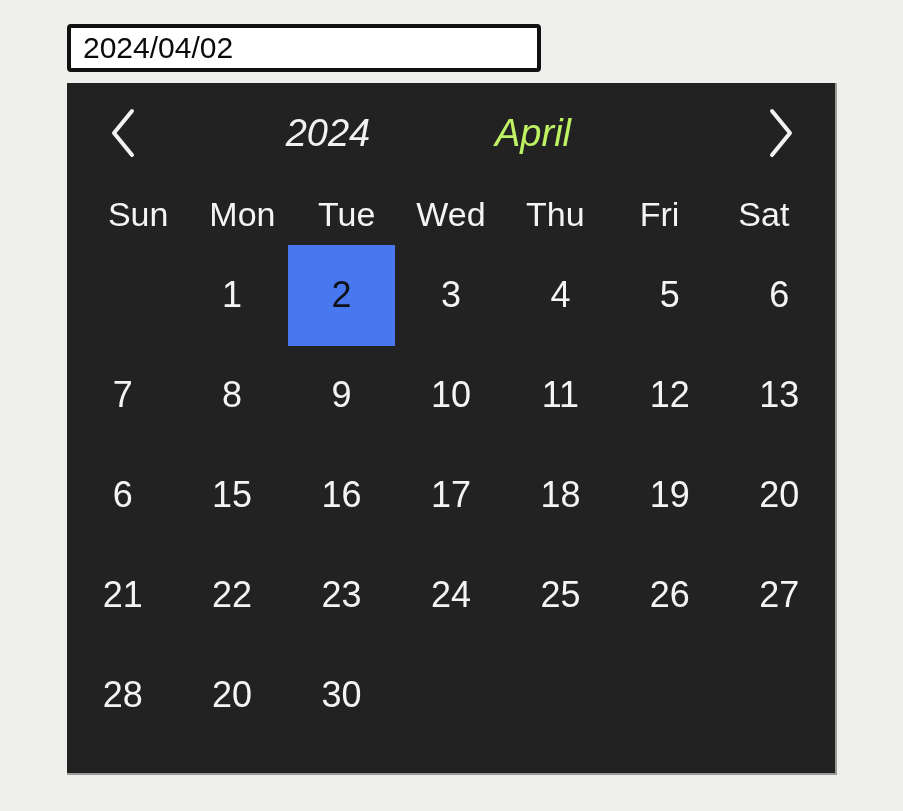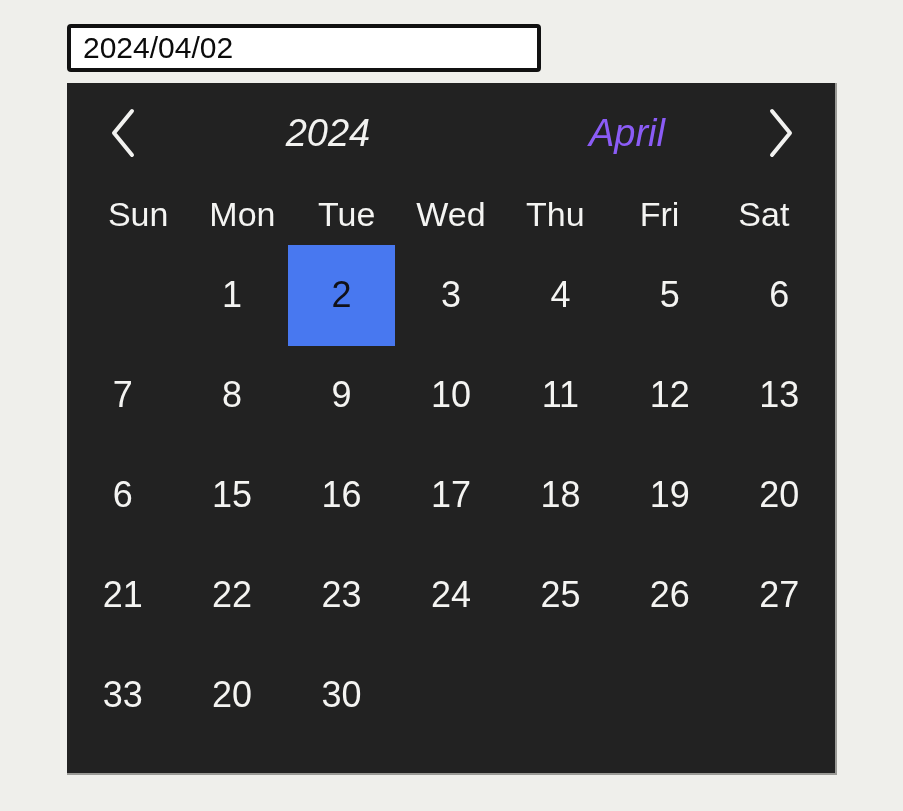--- a/index.html
+++ b/index.html
@@ -94,22 +94,22 @@
     font-size: 38px;
     cursor: pointer;
   }
   .hdr-month {
     position: absolute;
     left: 428px;
     top: 0;
     width: 170px;
     height: 100px;
     line-height: 100px;
-    text-align: right;
-    color: #8b5cf6;
+    text-align: left;
+    color: #bef264;
     font-size: 38px;
     cursor: pointer;
   }
 
   
   .weekday-row {
     display: grid;
     grid-template-columns: repeat(7, 1fr);
     height: 62px;
     padding: 0 19px;
@@ -275,21 +275,21 @@
       <div class="day-cell">
         <div class="day-inner">25</div>
       </div>
       <div class="day-cell">
         <div class="day-inner">26</div>
       </div>
       <div class="day-cell">
         <div class="day-inner">27</div>
       </div>
       <div class="day-cell">
-        <div class="day-inner">33</div>
+        <div class="day-inner">28</div>
       </div>
       <div class="day-cell">
         <div class="day-inner">20</div>
       </div>
       <div class="day-cell">
         <div class="day-inner">30</div>
       </div>
     </div>
 
 </div>

